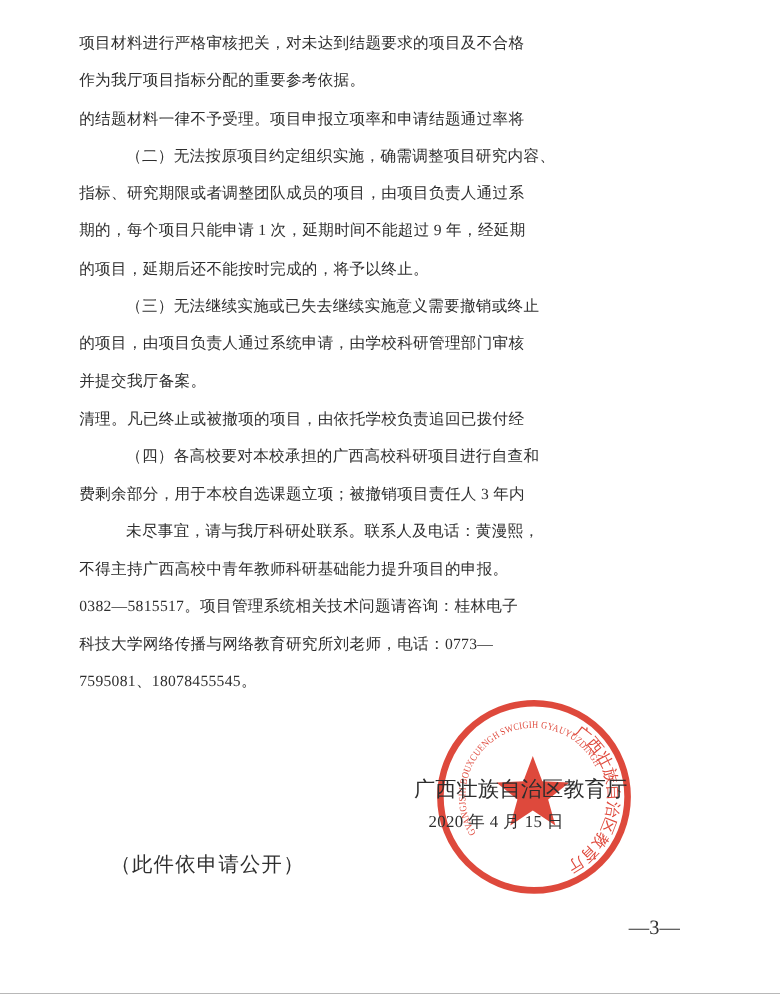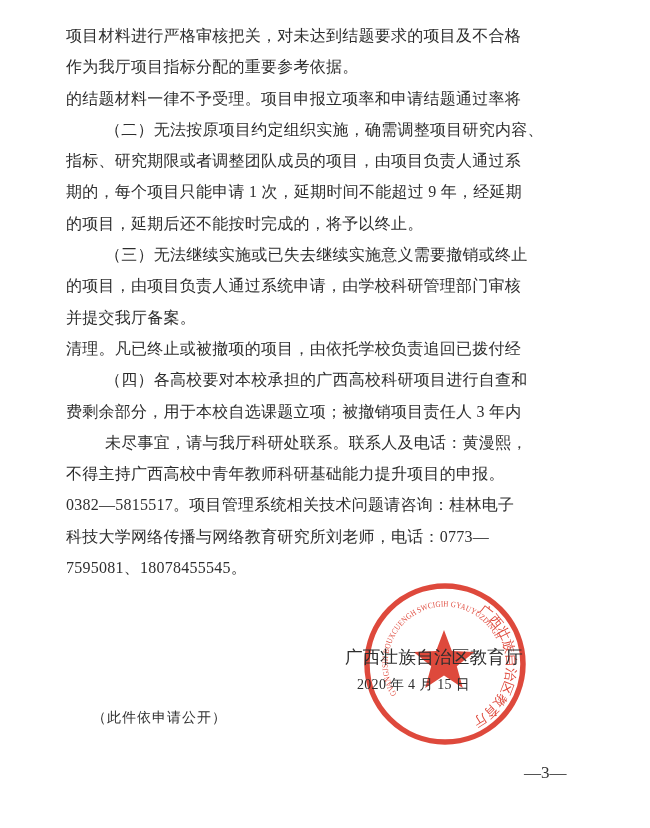--- a/index.html
+++ b/index.html
@@ -14,21 +14,21 @@
     font-family: "Liberation Serif", "DejaVu Serif", serif;
     color: #2e2e2e;
   }
   .doc-body {
     position: absolute;
     left: 66px;
     top: 20px;
     width: 516px;
   }
   .doc-body .line {
-    font-size: 16px;
+    font-size: 13px;
     line-height: 31.3px;
     height: 31.3px;
     letter-spacing: 0.25px;
     white-space: nowrap;
     color: #2e2e2e;
   }
   .doc-body .line.indent {
     padding-left: 39px;
   }
   .signature-issuer {
@@ -44,21 +44,21 @@
     left: 357px;
     top: 676px;
     font-size: 14px;
     letter-spacing: 0.3px;
     white-space: nowrap;
   }
   .disclosure-note {
     position: absolute;
     left: 92px;
     top: 709px;
-    font-size: 14px;
+    font-size: 17px;
     letter-spacing: 1px;
     white-space: nowrap;
   }
   .page-number {
     position: absolute;
     left: 524px;
     top: 763px;
     font-size: 17px;
     letter-spacing: 0px;
     color: #333333;

